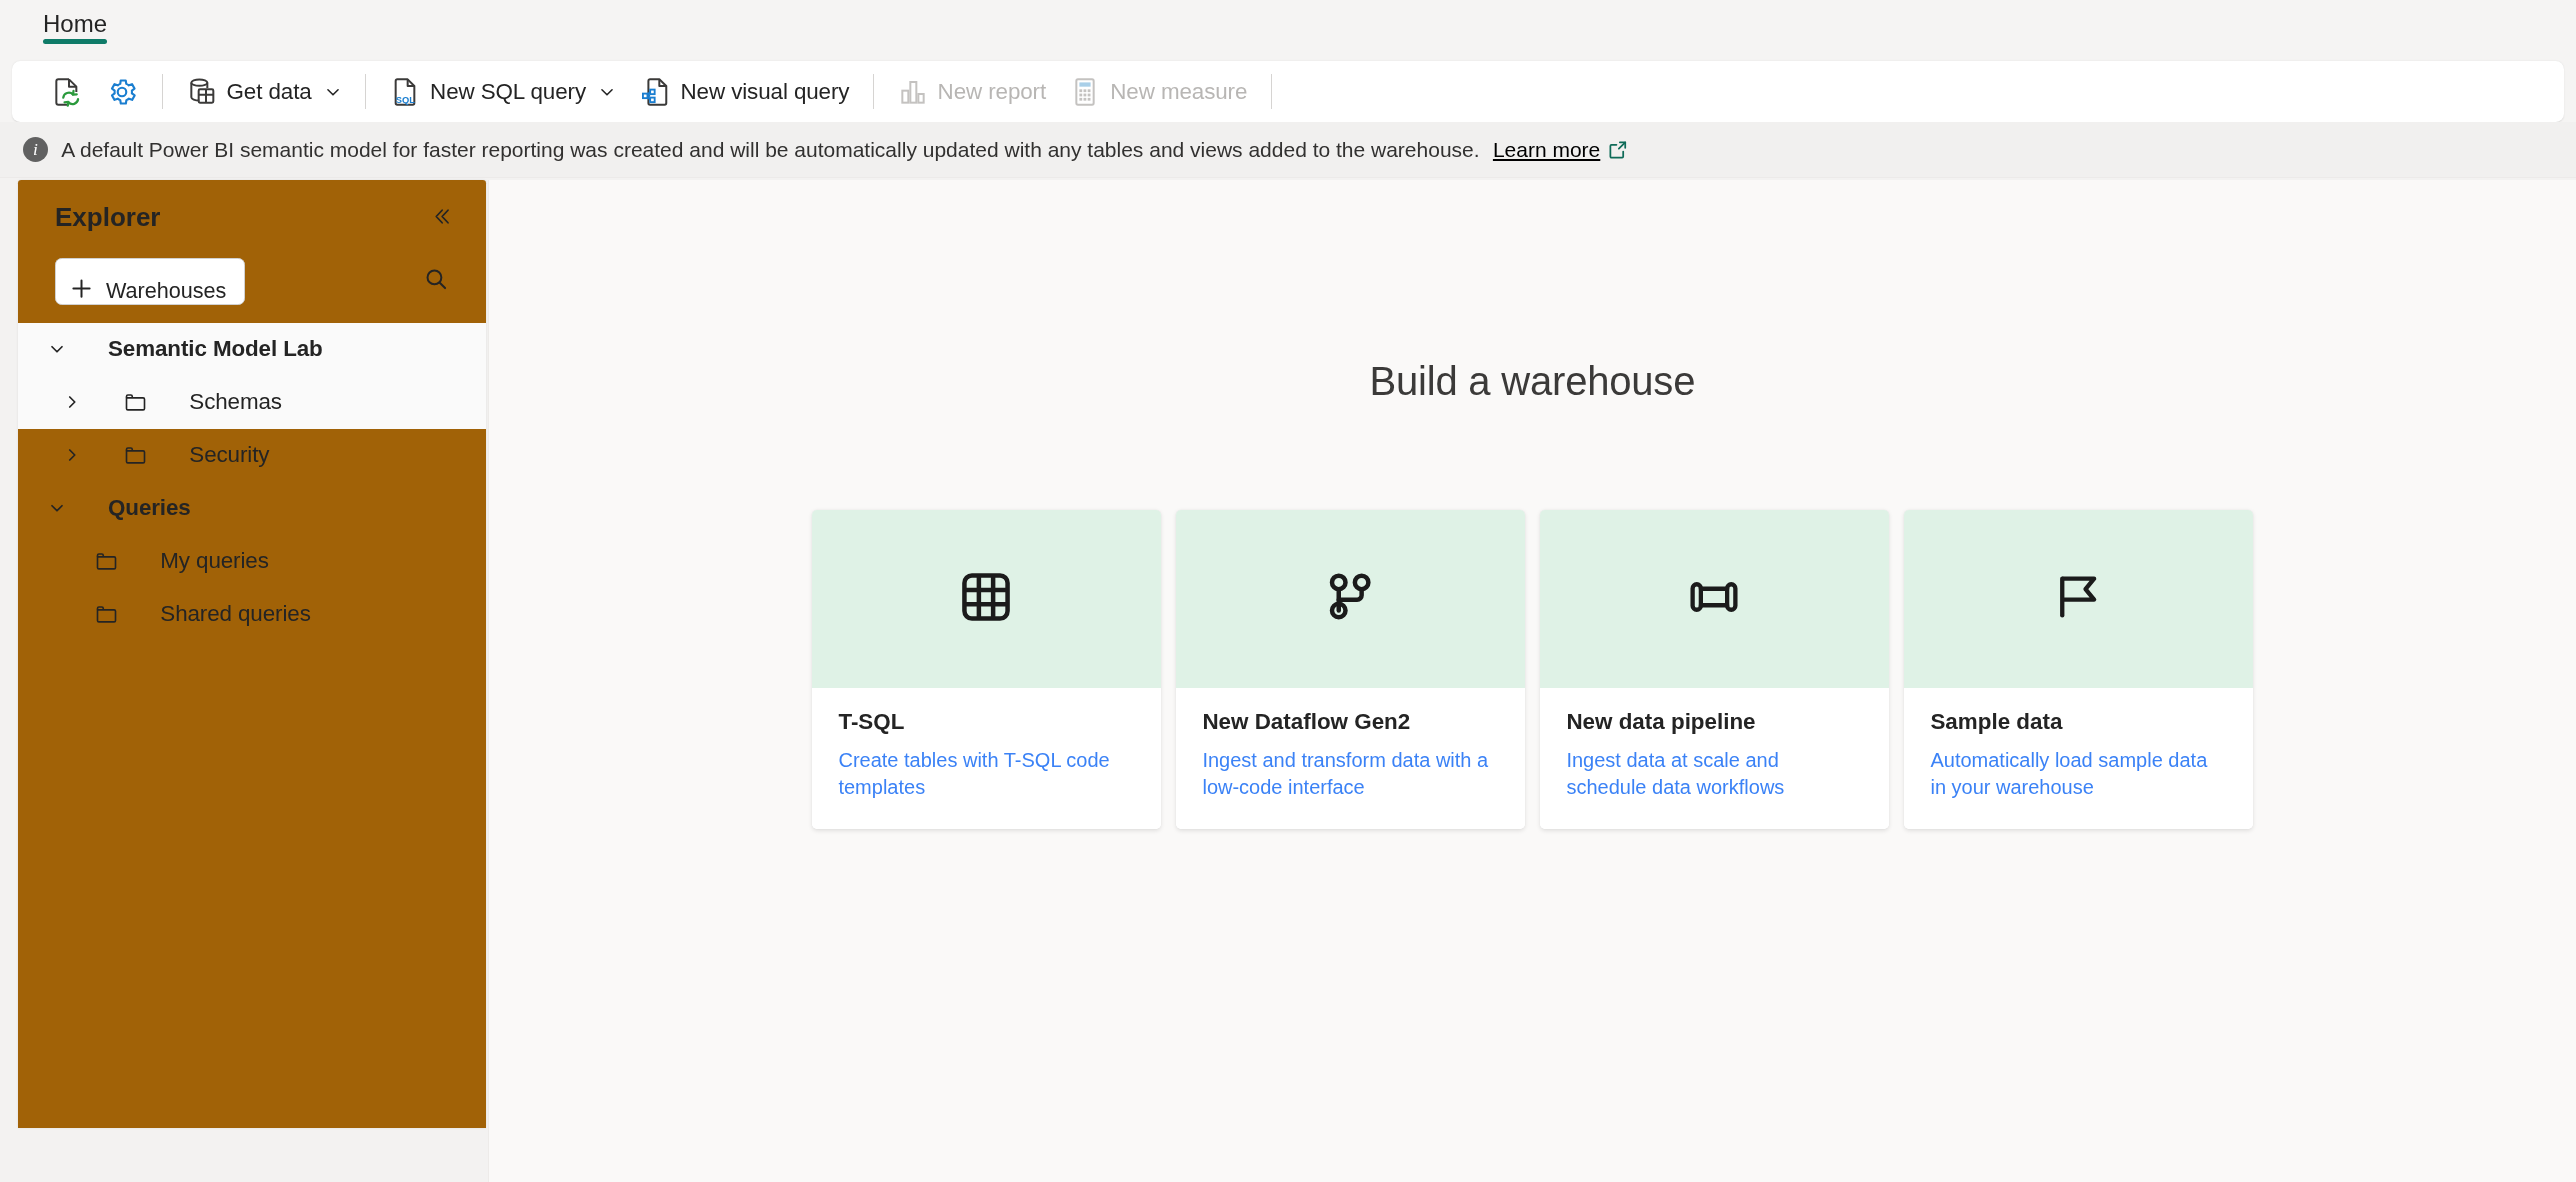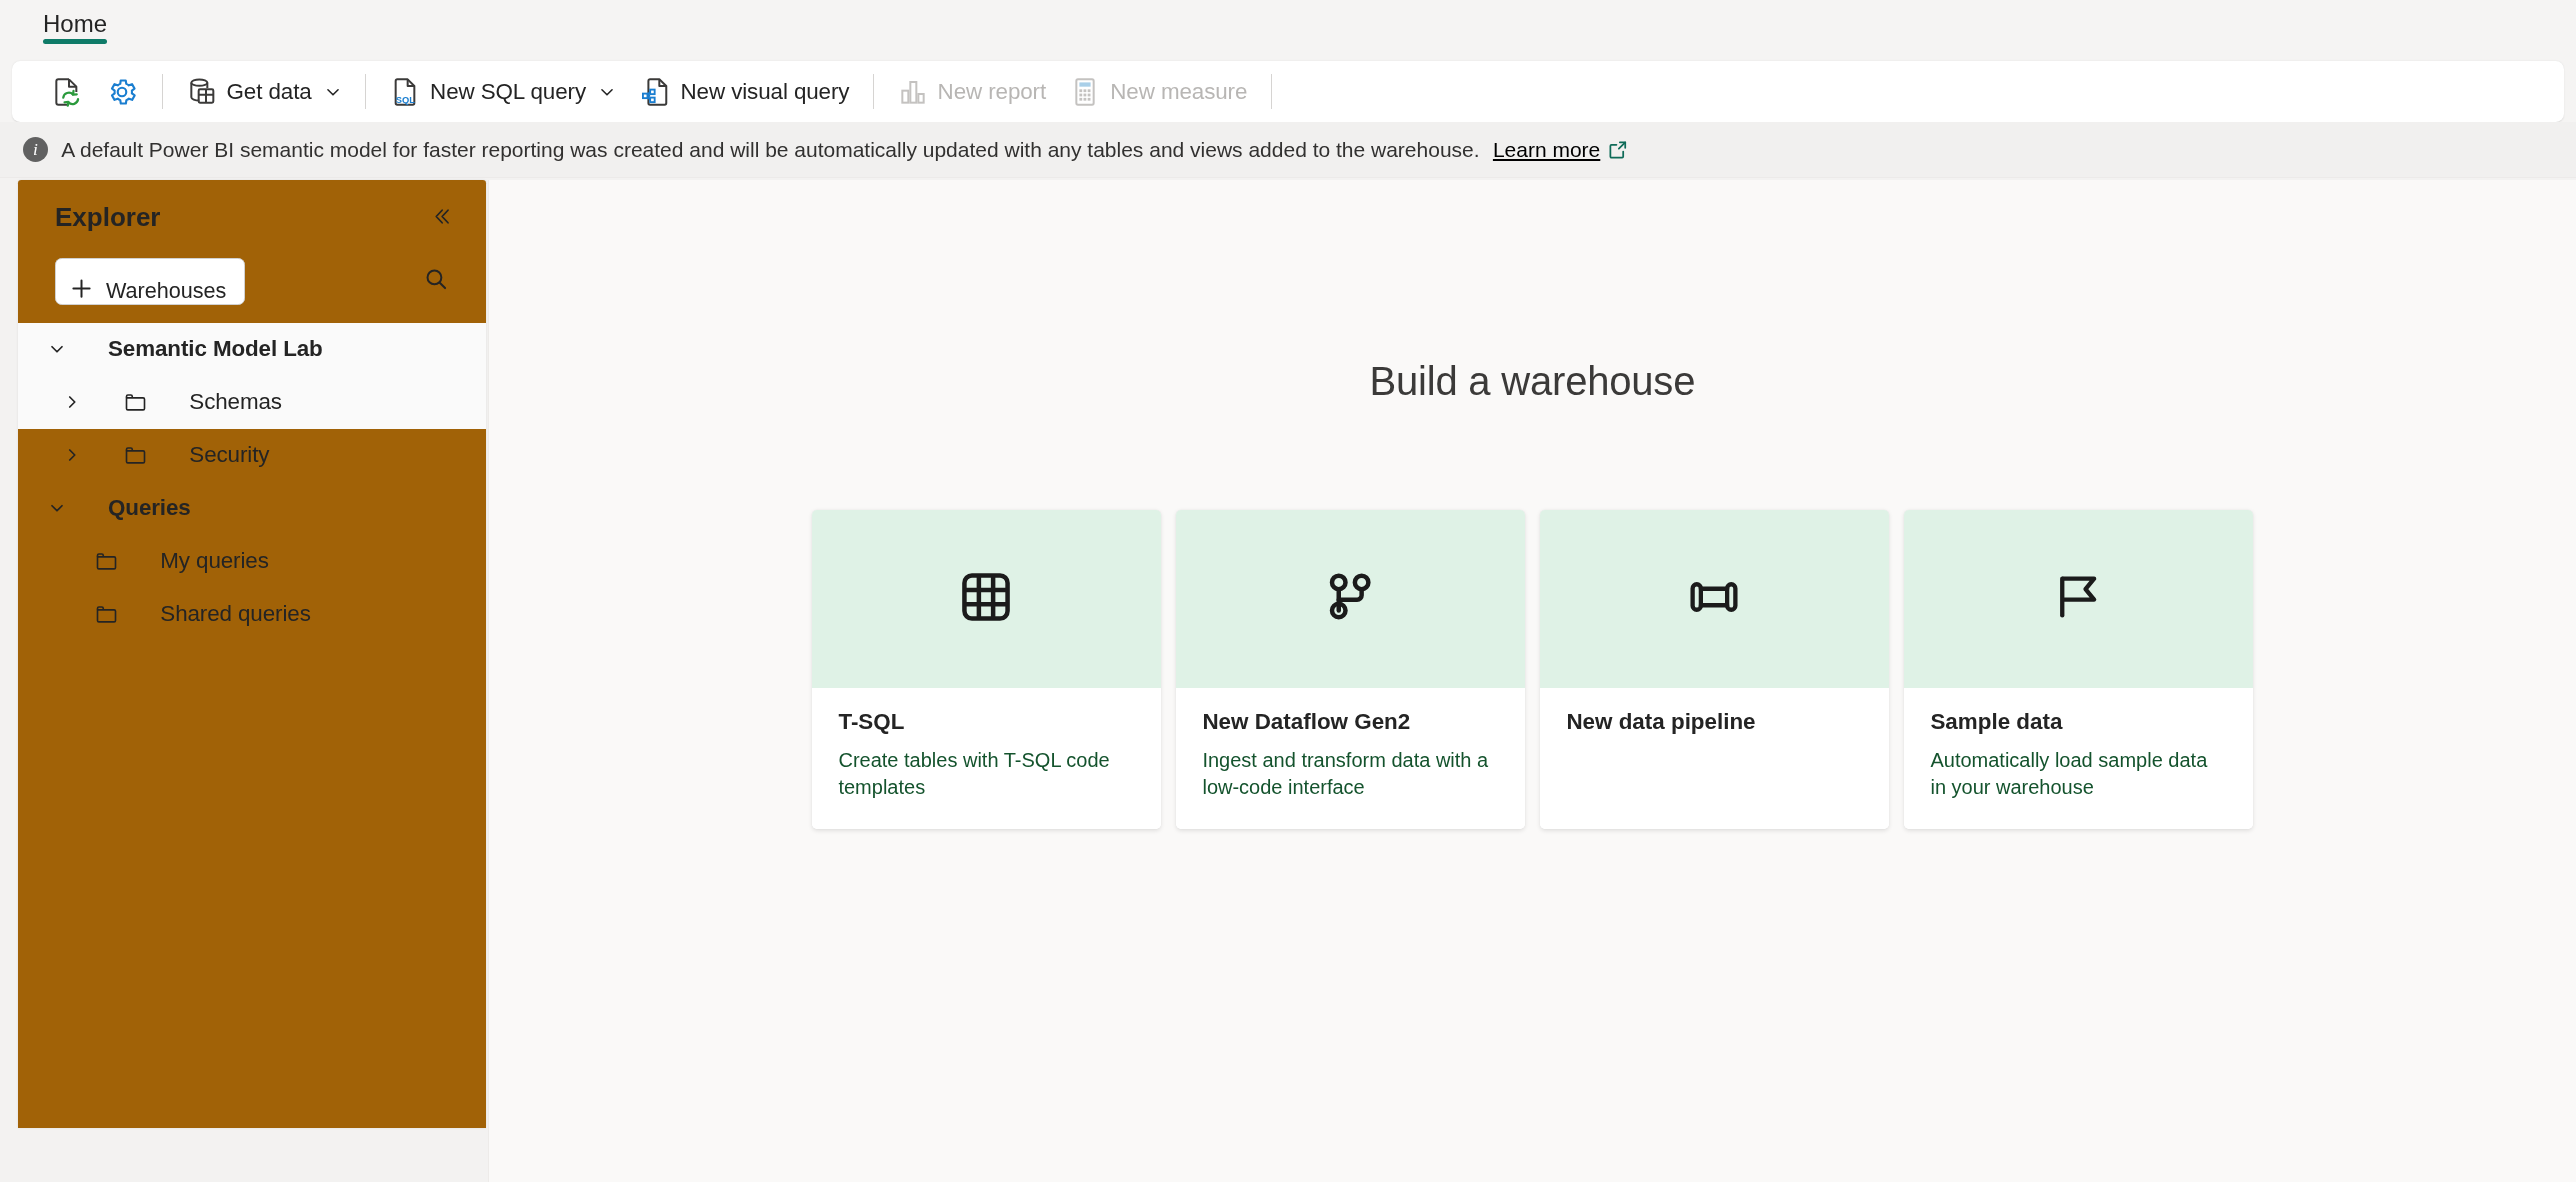--- a/index.html
+++ b/index.html
@@ -242,21 +242,21 @@
     flex: 1;
   }
   .card-title {
     font-size: 22.4px;
     font-weight: bold;
     color: #242424;
     margin-bottom: 11.6px;
   }
   .card-desc {
     font-size: 20px;
-    color: #14532d;
+    color: #3b82f6;
     line-height: 1.35;
   }
 </style>
 </head>
 <body>
 
 <div class="tabbar">
   <div class="tab">
     <span>Home</span>
     <span class="tab-underline"></span>
@@ -543,20 +543,21 @@
           <span>
             <svg width="60" height="60" viewBox="0 0 32 32" fill="none">
               <rect x="4.6" y="9.2" width="4.4" height="13.6" rx="2.2" stroke="#1b1b1b" stroke-width="2.3"></rect>
               <rect x="23" y="9.2" width="4.4" height="13.6" rx="2.2" stroke="#1b1b1b" stroke-width="2.3"></rect>
               <path d="M9 11.6h14M9 20.4h14" stroke="#1b1b1b" stroke-width="2.3" stroke-linecap="round"></path>
             </svg>
           </span>
         </div>
         <div class="card-body">
           <div class="card-title">New data pipeline</div>
+          <div class="card-desc">Ingest data at scale and schedule data workflows</div>
         </div>
       </div>
 
       <div class="card">
         <div class="card-art">
           <span>
             <svg width="60" height="60" viewBox="0 0 32 32" fill="none">
               <path d="M7.6 6.2h17l-4.6 5.6 4.6 5.6h-17" stroke="#1b1b1b" stroke-width="2.3" stroke-linejoin="round"></path>
               <path d="M7.6 6.2v19.6" stroke="#1b1b1b" stroke-width="2.3" stroke-linecap="round"></path>
             </svg>

